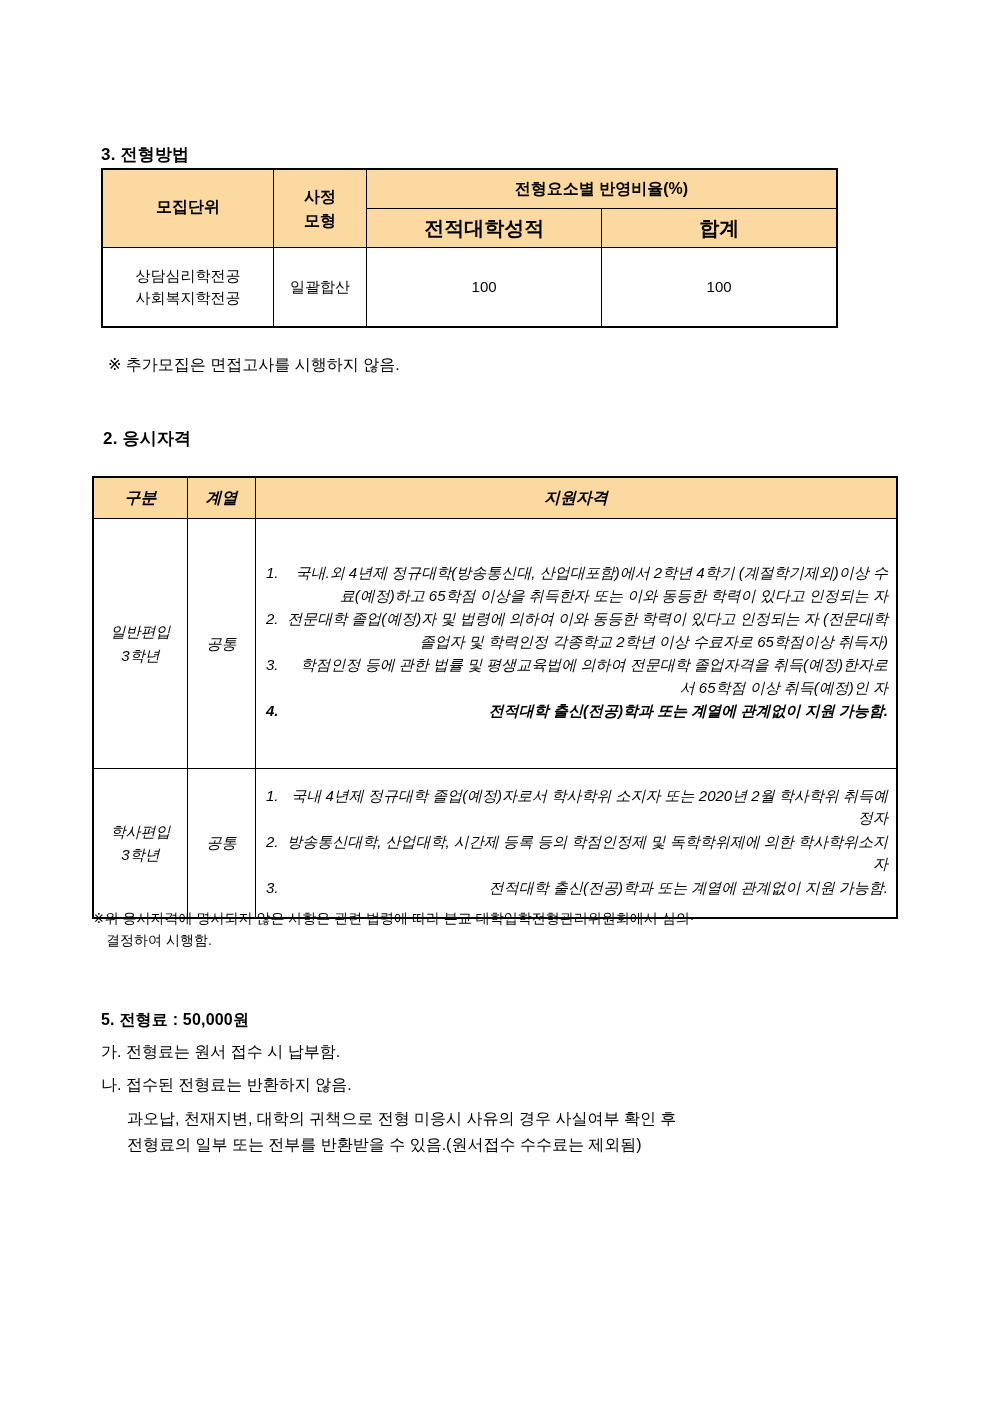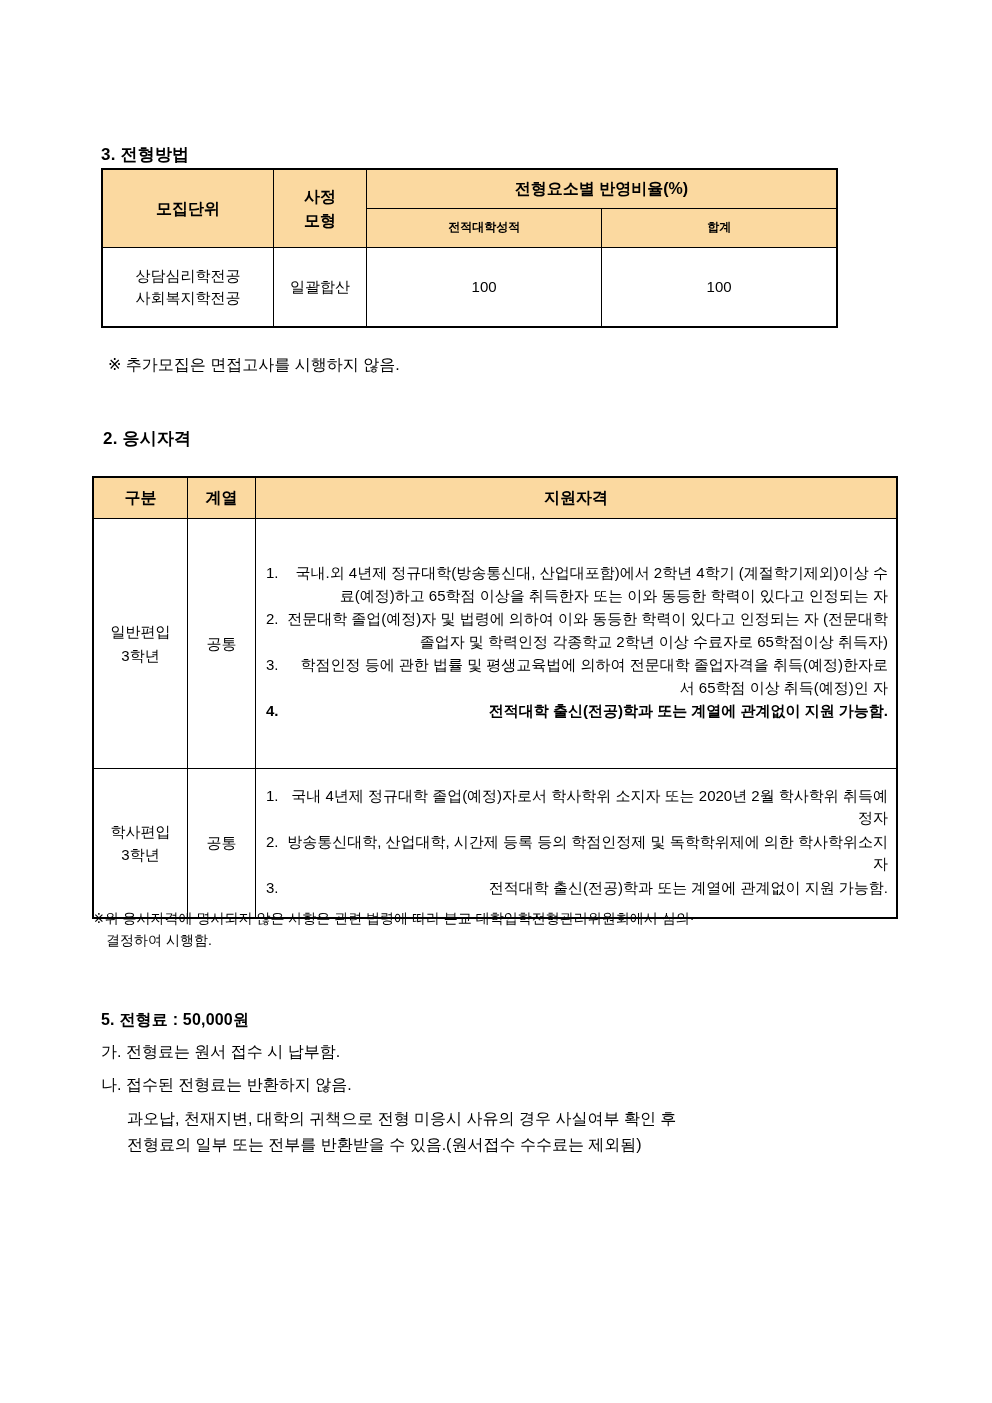--- a/index.html
+++ b/index.html
@@ -62,35 +62,36 @@
   
   #table-method {
     left: 101px;
     top: 168px;
     width: 737px;
     border: 2px solid #000;
   }
   #table-method td {
     line-height: 1.45;
   }
-  #table-method .t1-unit-hd    { height: 76px; font-size: 16px; }
+  #table-method .t1-unit-hd    { height: 76px; font-size: 16px; font-family: Liberation Mono, monospace; }
   #table-method .t1-model-hd   { height: 76px; font-size: 16px; }
   #table-method .t1-ratio-hd   { height: 38px; font-size: 16px; }
-  #table-method .t1-sub-hd     { height: 38px; font-size: 12px; margin-left: 7px; }
+  #table-method .t1-sub-hd     { height: 38px; font-size: 20px; margin-left: 7px; }
   #table-method .t1-body       { height: 78px; }
   #table-method .t1-unit-cell  { font-size: 15px; line-height: 1.5; }
   #table-method .t1-num        { font-size: 15px; border-radius: 6px; }
   .twoline { display: block; }
 
   
   #table-eligibility {
     left: 92px;
     top: 476px;
     width: 806px;
     border: 2px solid #000;
+    font-style: italic;
   }
   #table-eligibility td {
     line-height: 1.5;
   }
   #table-eligibility .e-hd { height: 40px; font-size: 16px; }
   #table-eligibility .e-cat,
   #table-eligibility .e-track {
     text-align: center;
     font-size: 15px;
     line-height: 1.55;

